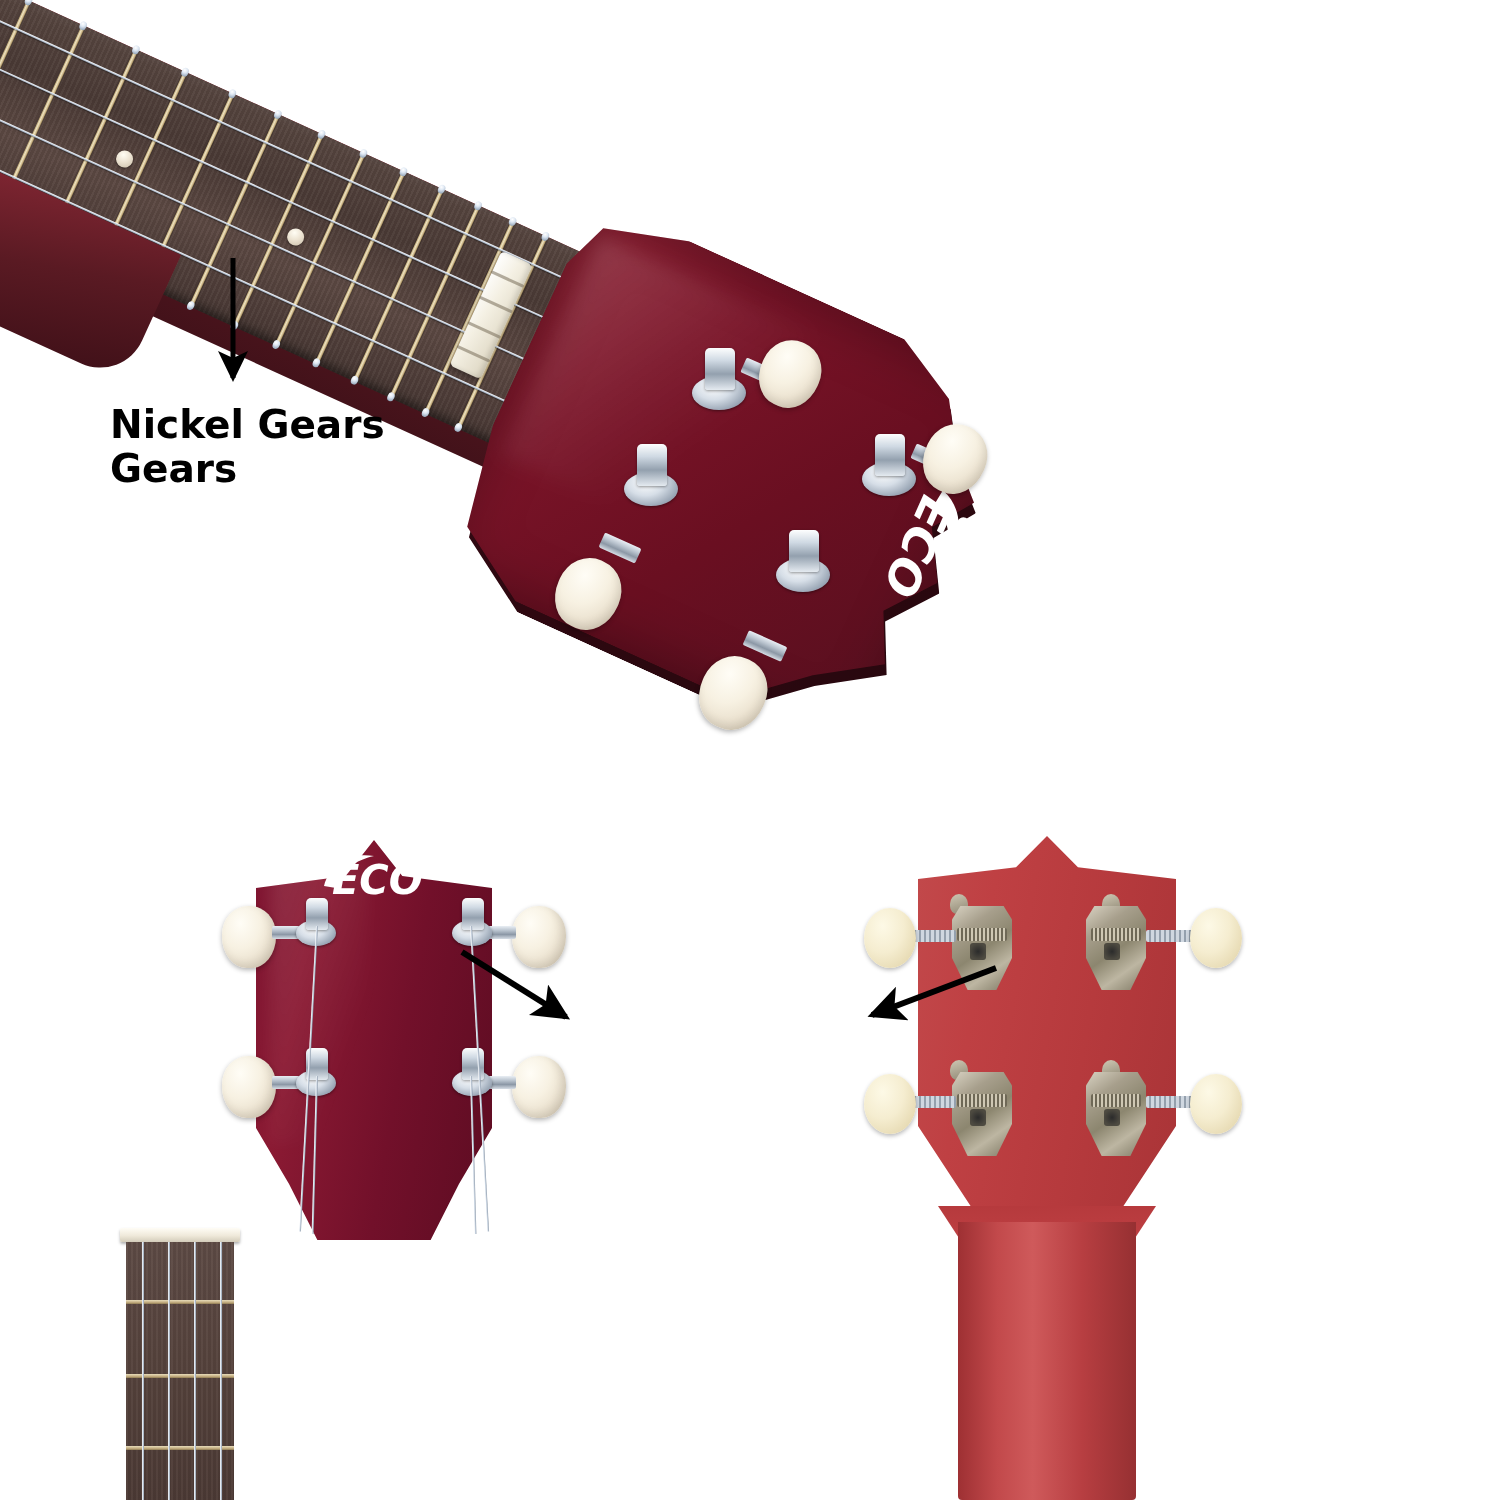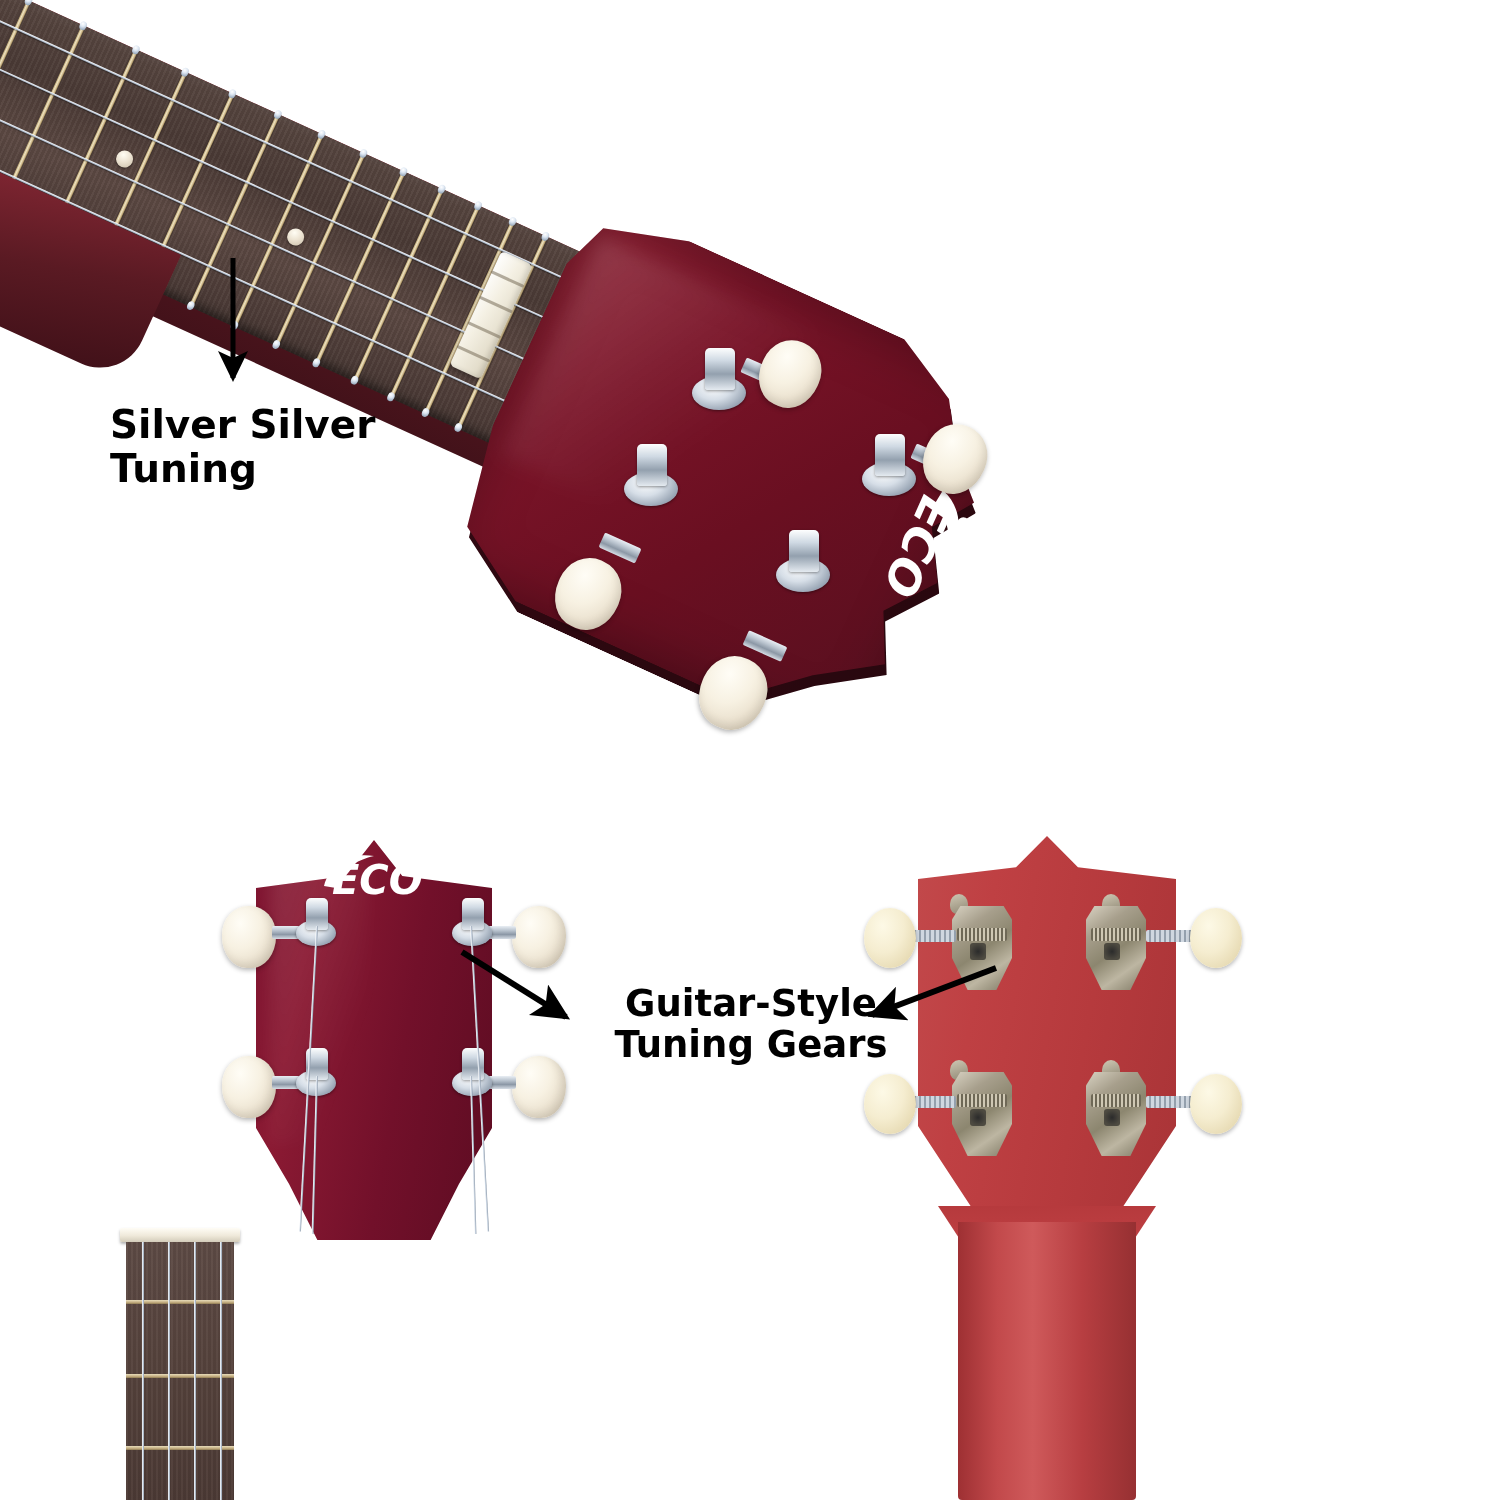--- a/index.html
+++ b/index.html
@@ -317,23 +317,19 @@
       <marker id="ah" markerWidth="7" markerHeight="7" refX="5.4" refY="3" orient="auto">
         <path d="M0,0 L6.2,3 L0,6 L1.4,3 Z" fill="#000"></path>
       </marker>
     </defs>
     <line x1="233" y1="258" x2="233" y2="378" stroke="#000" stroke-width="5" marker-end="url(#ah)"></line>
     <line x1="462" y1="952" x2="566" y2="1017" stroke="#000" stroke-width="6" marker-end="url(#ah)"></line>
     <line x1="996" y1="968" x2="872" y2="1015" stroke="#000" stroke-width="6" marker-end="url(#ah)"></line>
   </svg>
 
   <div class="calloutTitle" style="left:110px;top:403px;width:380px;font-size:39px;">
-    <div>Silver Silver</div>
-    <div>Tuning</div>
-  </div>
-
-  <div class="calloutTitle" style="left:586px;top:983px;width:330px;font-size:37px;text-align:center;">
-    <div>Guitar-Style</div>
-    <div>Tuning Gears</div>
-  </div>
+    <div>Nickel Gears</div>
+    <div>Gears</div>
+  </div>
+
 
 
 </div>
 
 </body></html>

